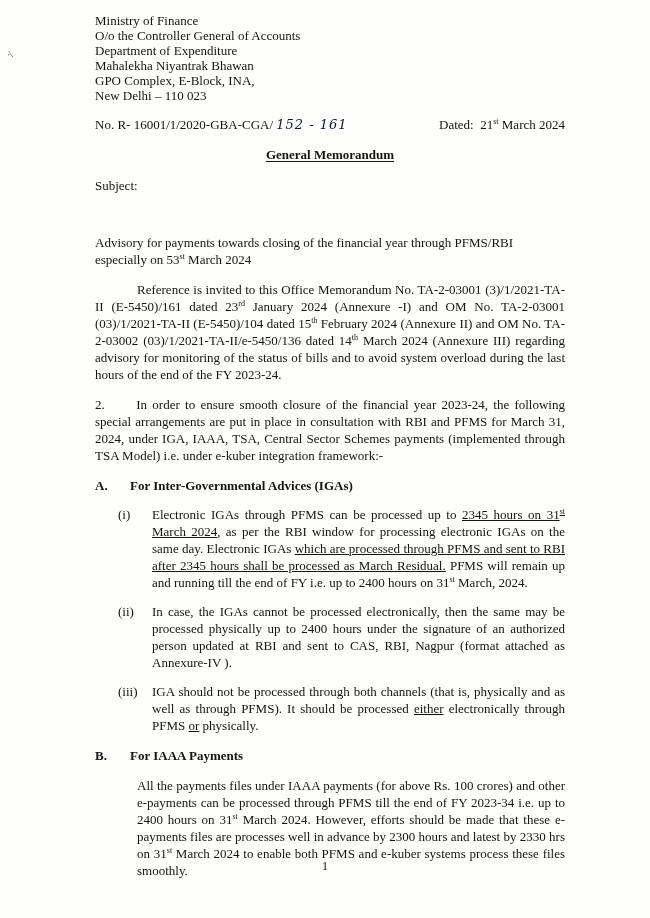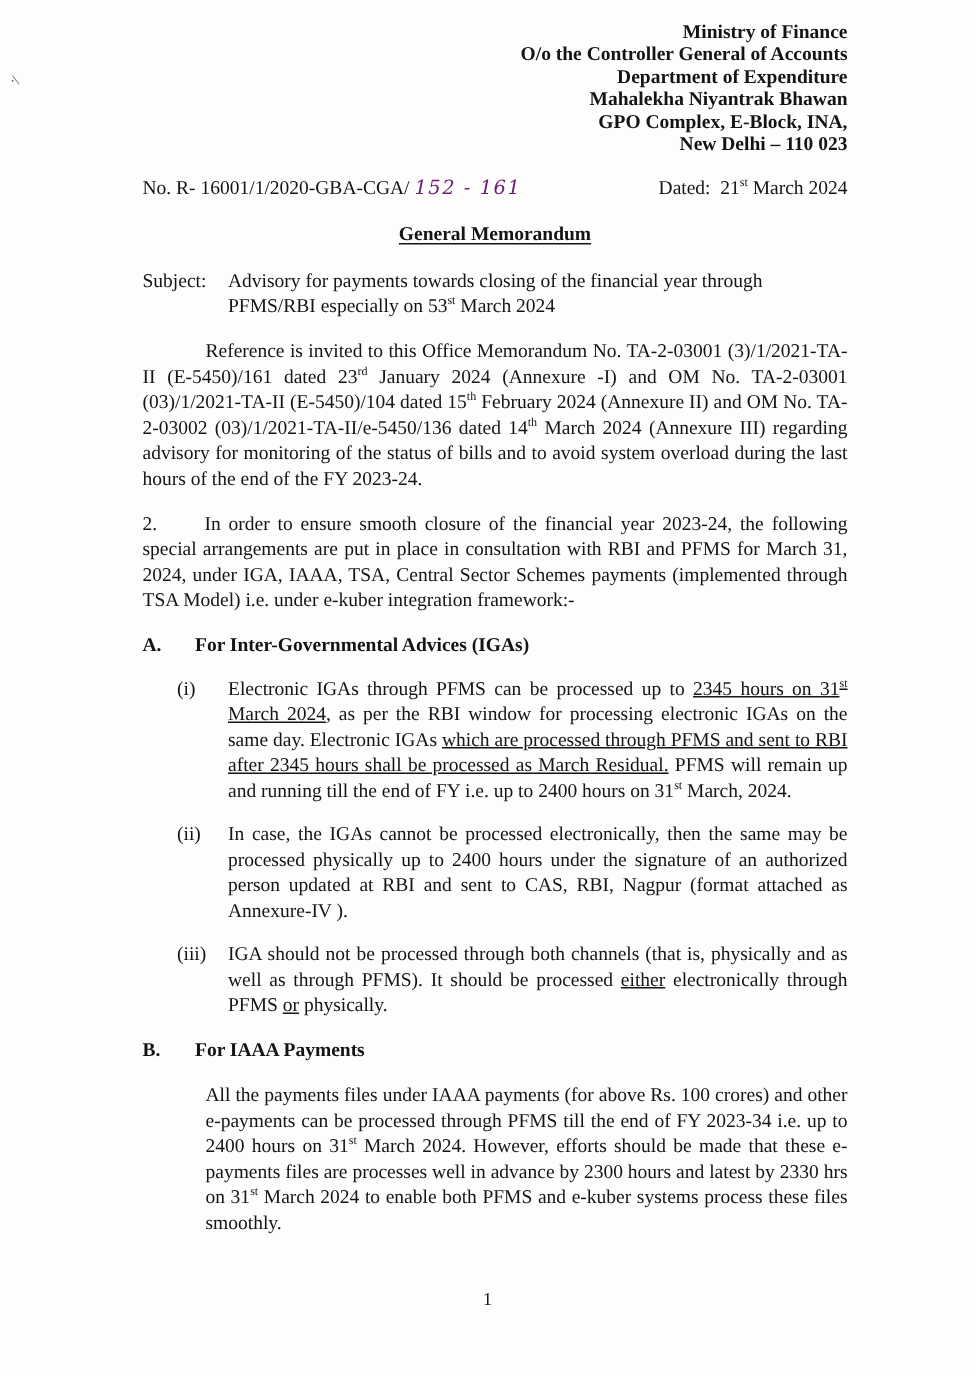--- a/index.html
+++ b/index.html
@@ -20,40 +20,41 @@
   .scan-mark {
     position: absolute;
     left: 7px;
     top: 46px;
     font-size: 10px;
     color: #5a5a5a;
     transform: rotate(-18deg);
     letter-spacing: -1px;
   }
   .doc-header {
-    text-align: right;
-    font-weight: bold;
+    text-align: left;
+    font-weight: normal;
     line-height: 15px;
   }
   .ref-row {
     margin-top: 13px;
     display: flex;
     justify-content: space-between;
     align-items: baseline;
   }
   .doc-title {
     margin-top: 13px;
     text-align: center;
     font-weight: bold;
     text-decoration: underline;
     text-underline-offset: 2px;
   }
   .subject-row {
     margin-top: 14px;
     display: flex;
+    flex-direction: column;
   }
   .subject-label { width: 57px; flex: 0 0 57px; }
   .subject-text { flex: 1; text-align: left; }
   .para {
     margin-top: 13px;
     text-align: justify;
   }
   .para.indent { text-indent: 42px; }
   .section-heading {
     margin-top: 13px;
@@ -77,21 +78,21 @@
   }
   
   .b  { font-weight: normal; }
   .u  { text-decoration: underline; text-underline-offset: 1px; }
   .sup { vertical-align: super; font-size: 0.62em; line-height: 0; }
   .hw {
     font-family: "DejaVu Serif", serif;
     font-style: italic;
     font-weight: 400;
     letter-spacing: 1px;
-    color: #701a75;
+    color: #0f172a;
   }
 </style>
 </head>
 <body>
 
 <div class="page">
 
   <span class="scan-mark">·\</span>
 
   <header class="doc-header">

